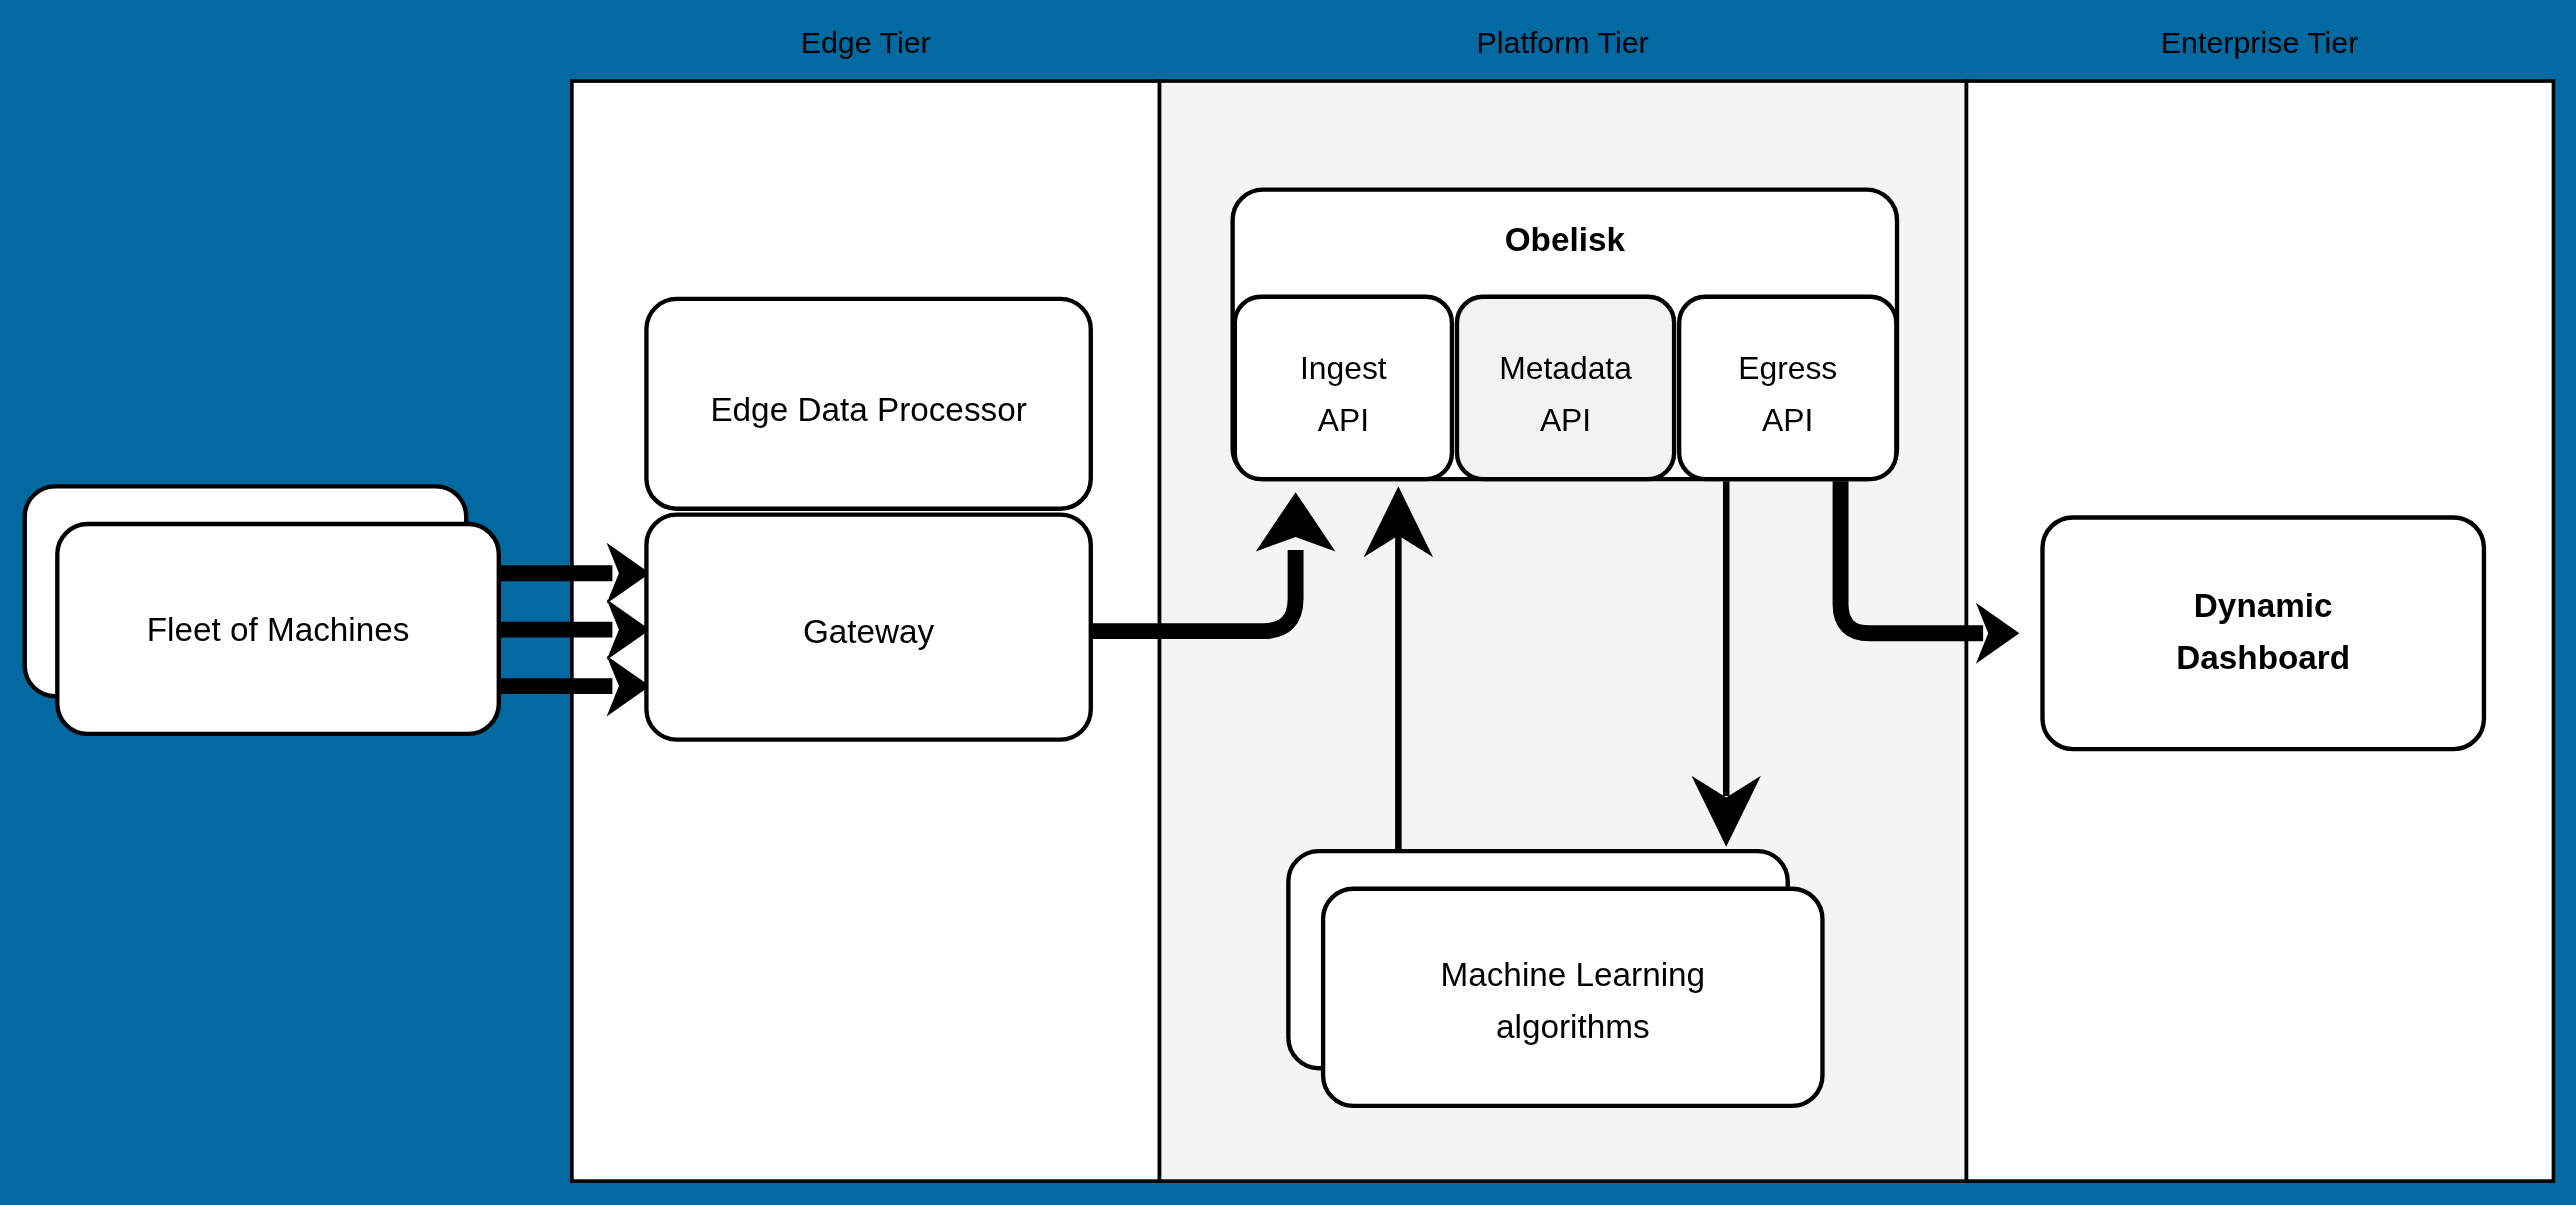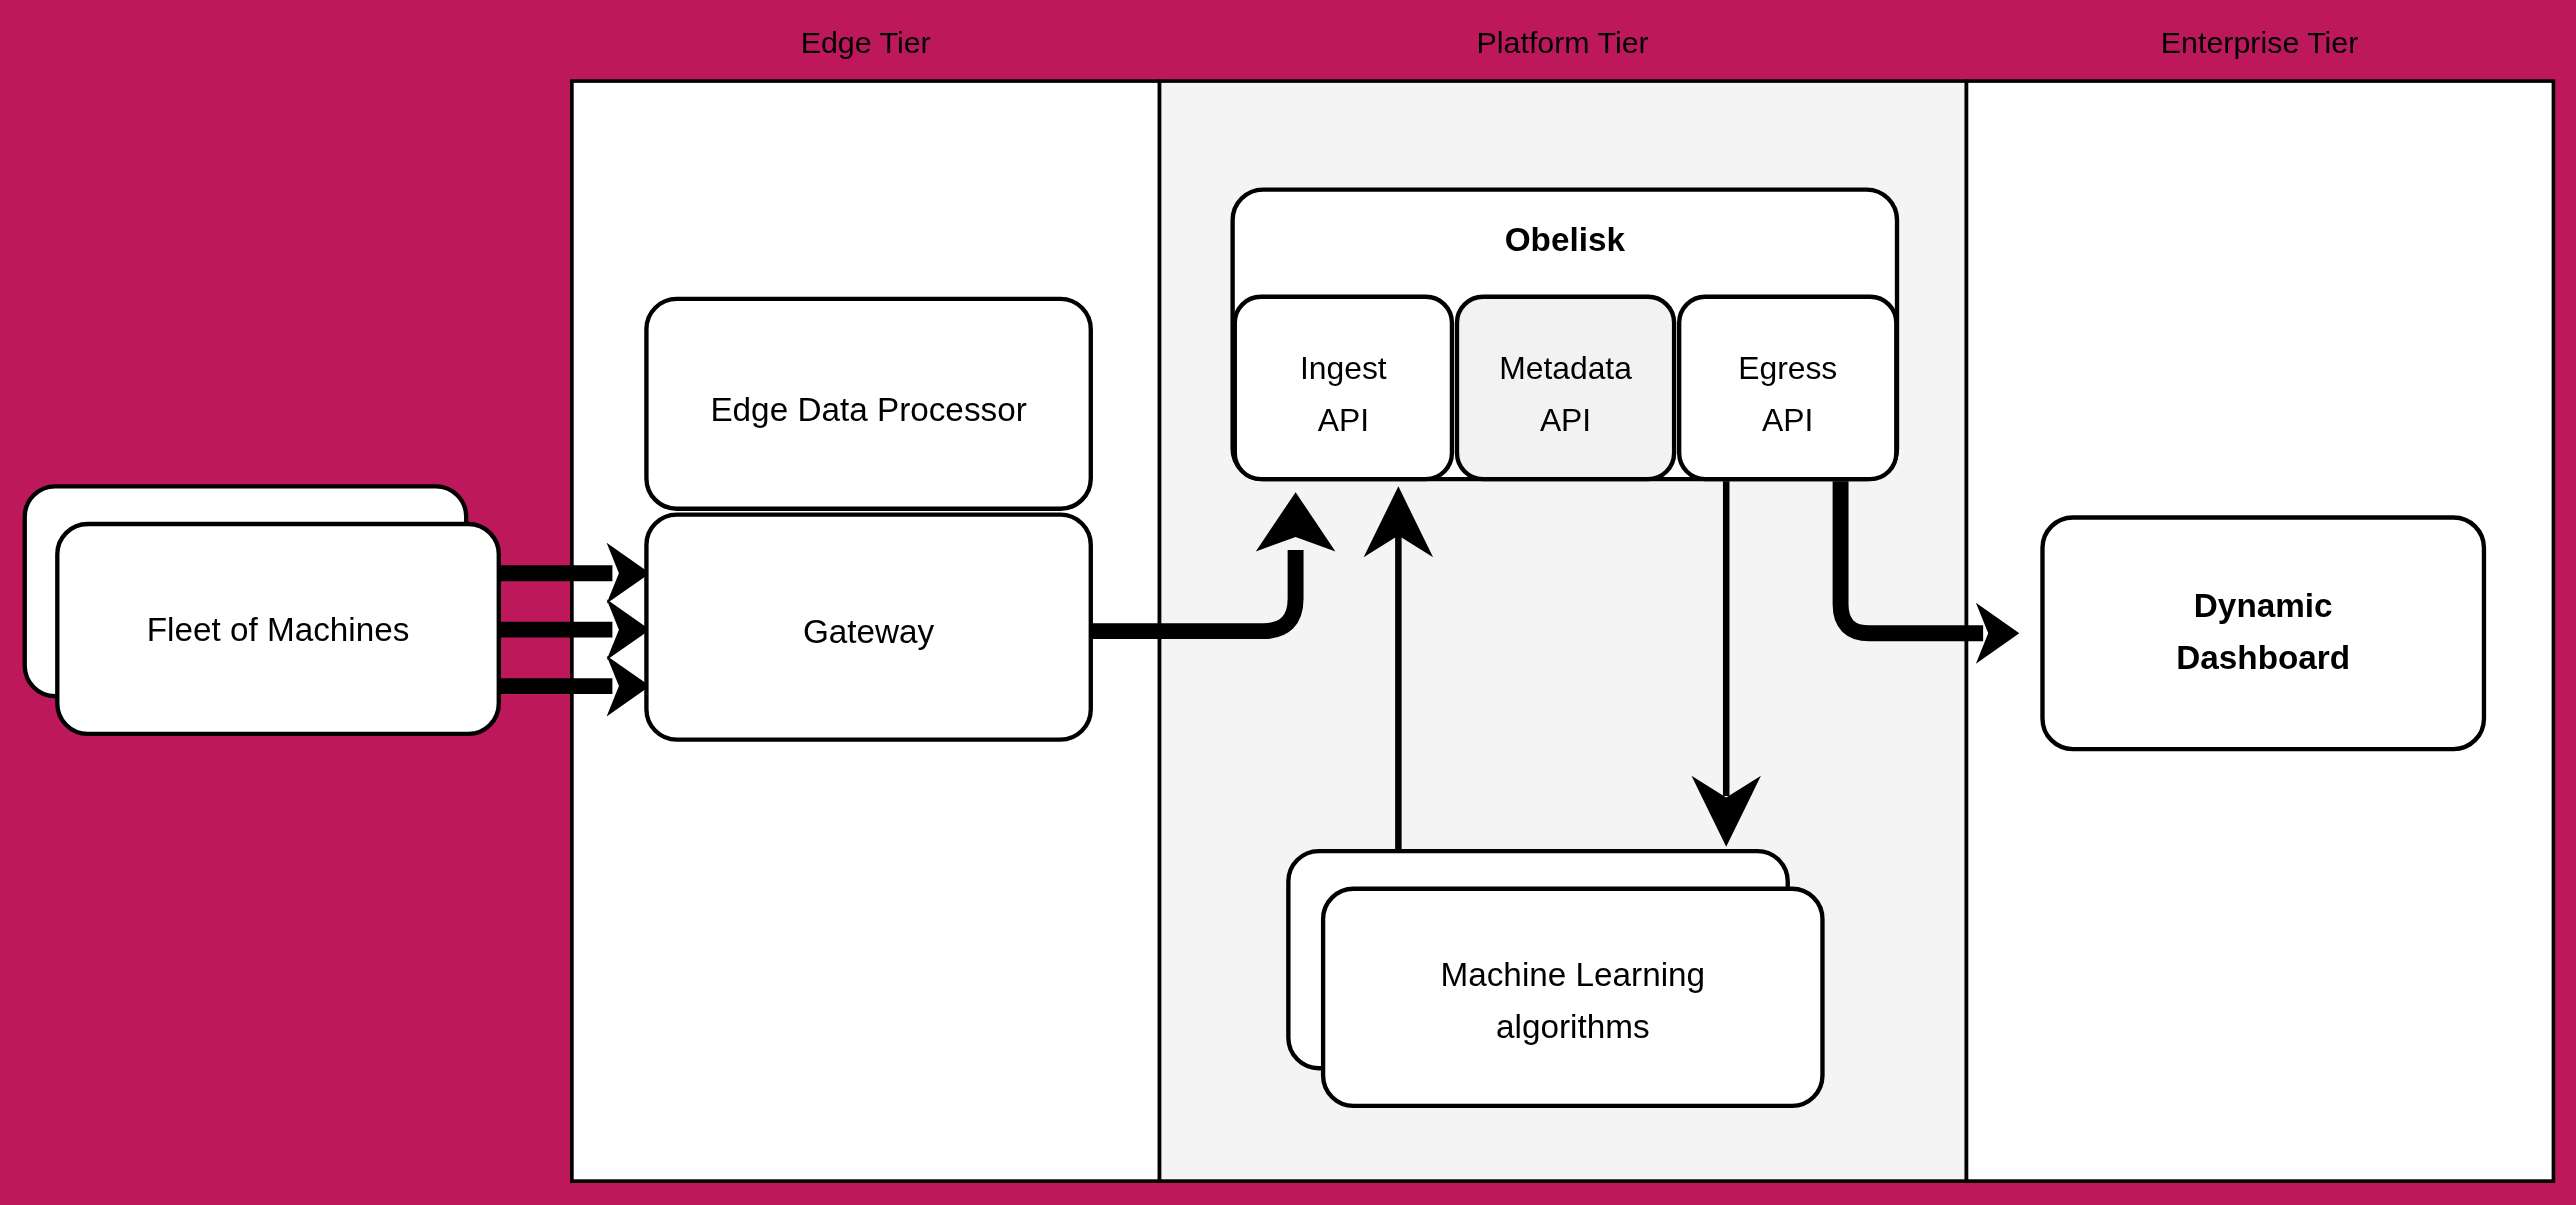--- a/index.html
+++ b/index.html
@@ -7,21 +7,21 @@
     padding: 0;
     background: #ffffff;
   }
   body {
     font-family: "Liberation Sans", sans-serif;
   }
   #stage {
     position: relative;
     width: 2576px;
     height: 1205px;
-    background: #be185d;
+    background: #0369a1;
     overflow: hidden;
   }
   svg.diagram {
     position: absolute;
     left: 0;
     top: 0;
     width: 2576px;
     height: 1205px;
     display: block;
   }

